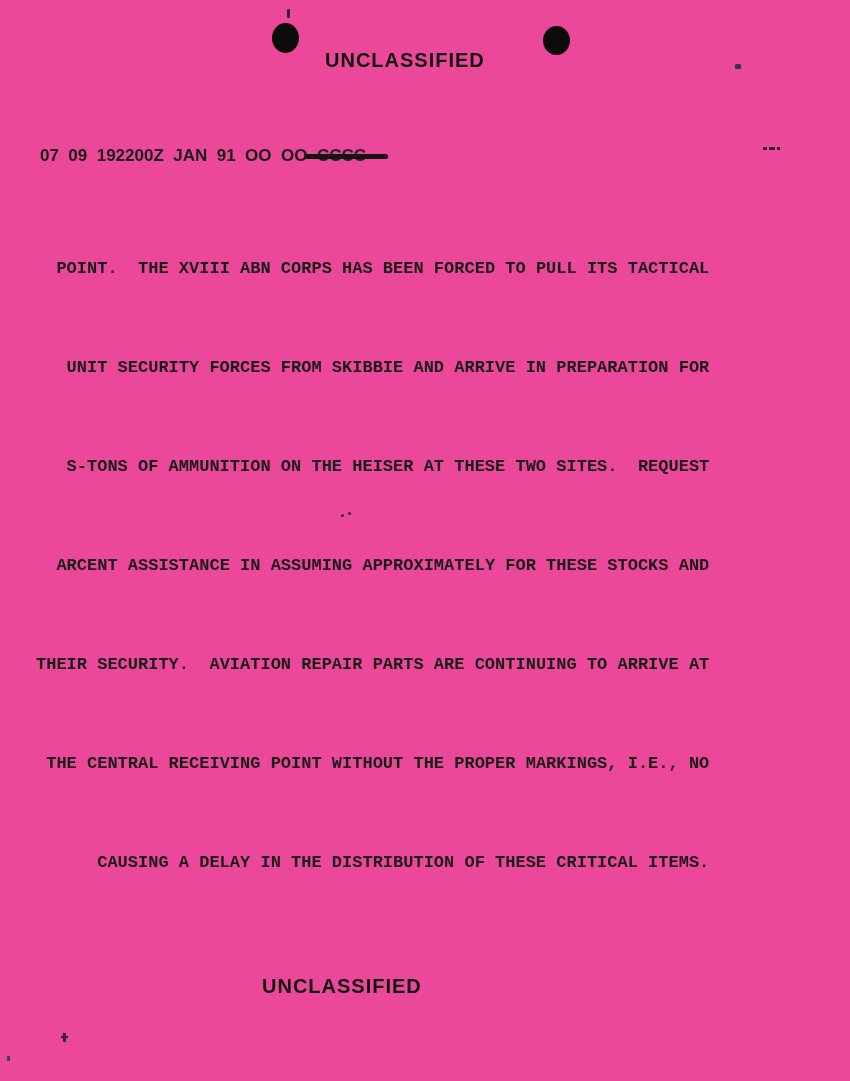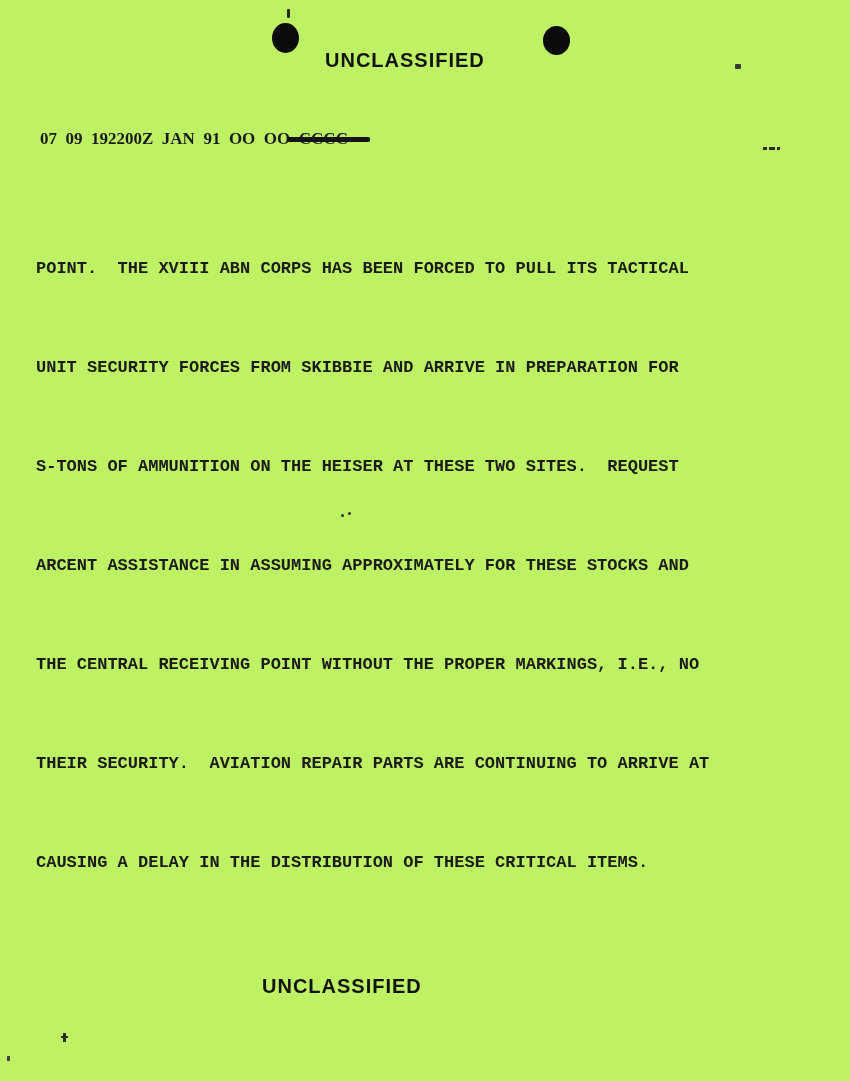--- a/index.html
+++ b/index.html
@@ -5,21 +5,22 @@
   html,body{margin:0;padding:0;}
   body{
     width:850px;height:1081px;
     background:#ffffff;
     position:relative;
     overflow:hidden;
     font-family:"Liberation Mono", monospace;
   }
   .page{
     position:absolute;inset:0;
-    background:#bef264;
+    background:#ec4899;
+    text-align:right;
   }
   
   .punch{
     position:absolute;background:#0b0b0b;border-radius:50%;
   }
   .punch-left{left:272px;top:23px;width:27px;height:30px;}
   .punch-right{left:543px;top:26px;width:27px;height:29px;}
   
   .banner{
     position:absolute;
@@ -28,22 +29,22 @@
     font-size:20px;
     letter-spacing:1px;
     color:#121212;
     white-space:pre;
   }
   .banner-top{left:325px;top:49px;}
   .banner-bottom{left:262px;top:975px;}
   
   .msg-header{
     position:absolute;
-    left:40px;top:129px;
-    font-family:Liberation Serif, serif;
+    left:40px;top:146px;
+    font-family:Liberation Sans, sans-serif;
     font-weight:bold;
     font-size:17px;
     color:#1a1a1a;
     white-space:pre;
   }
   .struck{
     position:relative;
     display:inline-block;
     color:#222;
   }
@@ -90,22 +91,22 @@
 
   <div class="banner banner-top">UNCLASSIFIED</div>
 
   <div class="msg-header"><span>07  09  192200Z  JAN  91  OO  OO  </span><span class="struck">CCCC</span></div>
 
   <div class="body-text">
     <div class="line">POINT.  THE XVIII ABN CORPS HAS BEEN FORCED TO PULL ITS TACTICAL</div>
     <div class="line">UNIT SECURITY FORCES FROM SKIBBIE AND ARRIVE IN PREPARATION FOR</div>
     <div class="line">S-TONS OF AMMUNITION ON THE HEISER AT THESE TWO SITES.  REQUEST</div>
     <div class="line">ARCENT ASSISTANCE IN ASSUMING APPROXIMATELY FOR THESE STOCKS AND</div>
+    <div class="line">THEIR SECURITY.  AVIATION REPAIR PARTS ARE CONTINUING TO ARRIVE AT</div>
     <div class="line">THE CENTRAL RECEIVING POINT WITHOUT THE PROPER MARKINGS, I.E., NO</div>
-    <div class="line">THEIR SECURITY.  AVIATION REPAIR PARTS ARE CONTINUING TO ARRIVE AT</div>
     <div class="line">CAUSING A DELAY IN THE DISTRIBUTION OF THESE CRITICAL ITEMS.</div>
     
     
     
     
     
     
     
     
     

